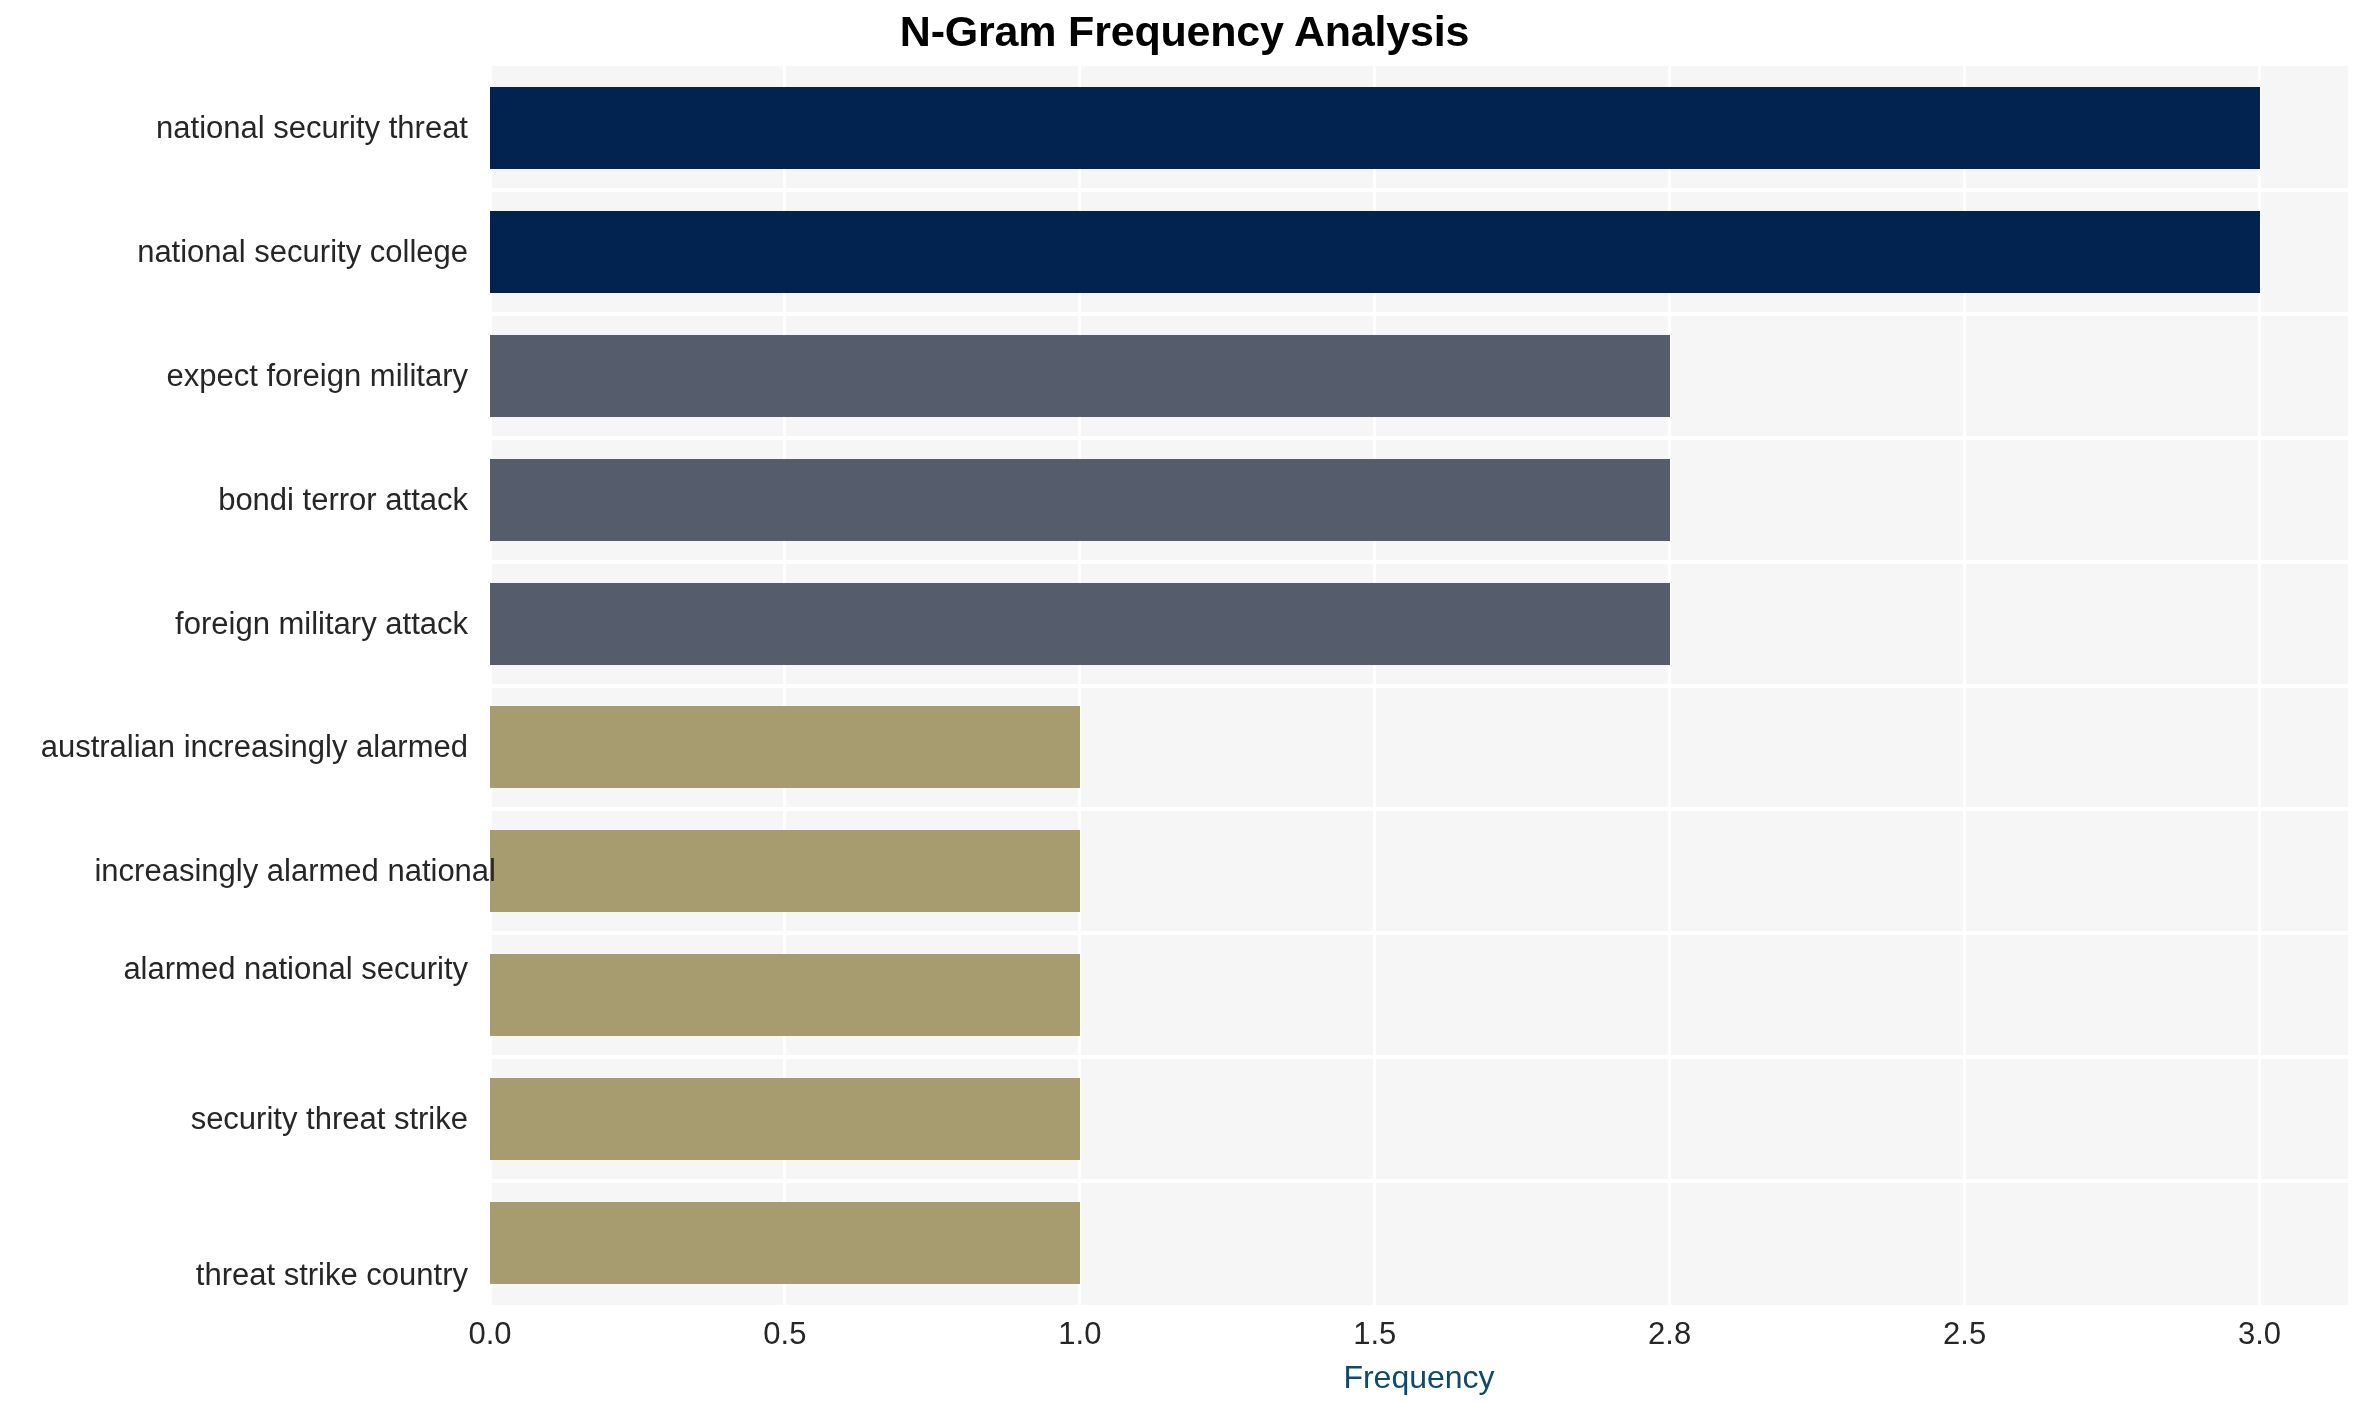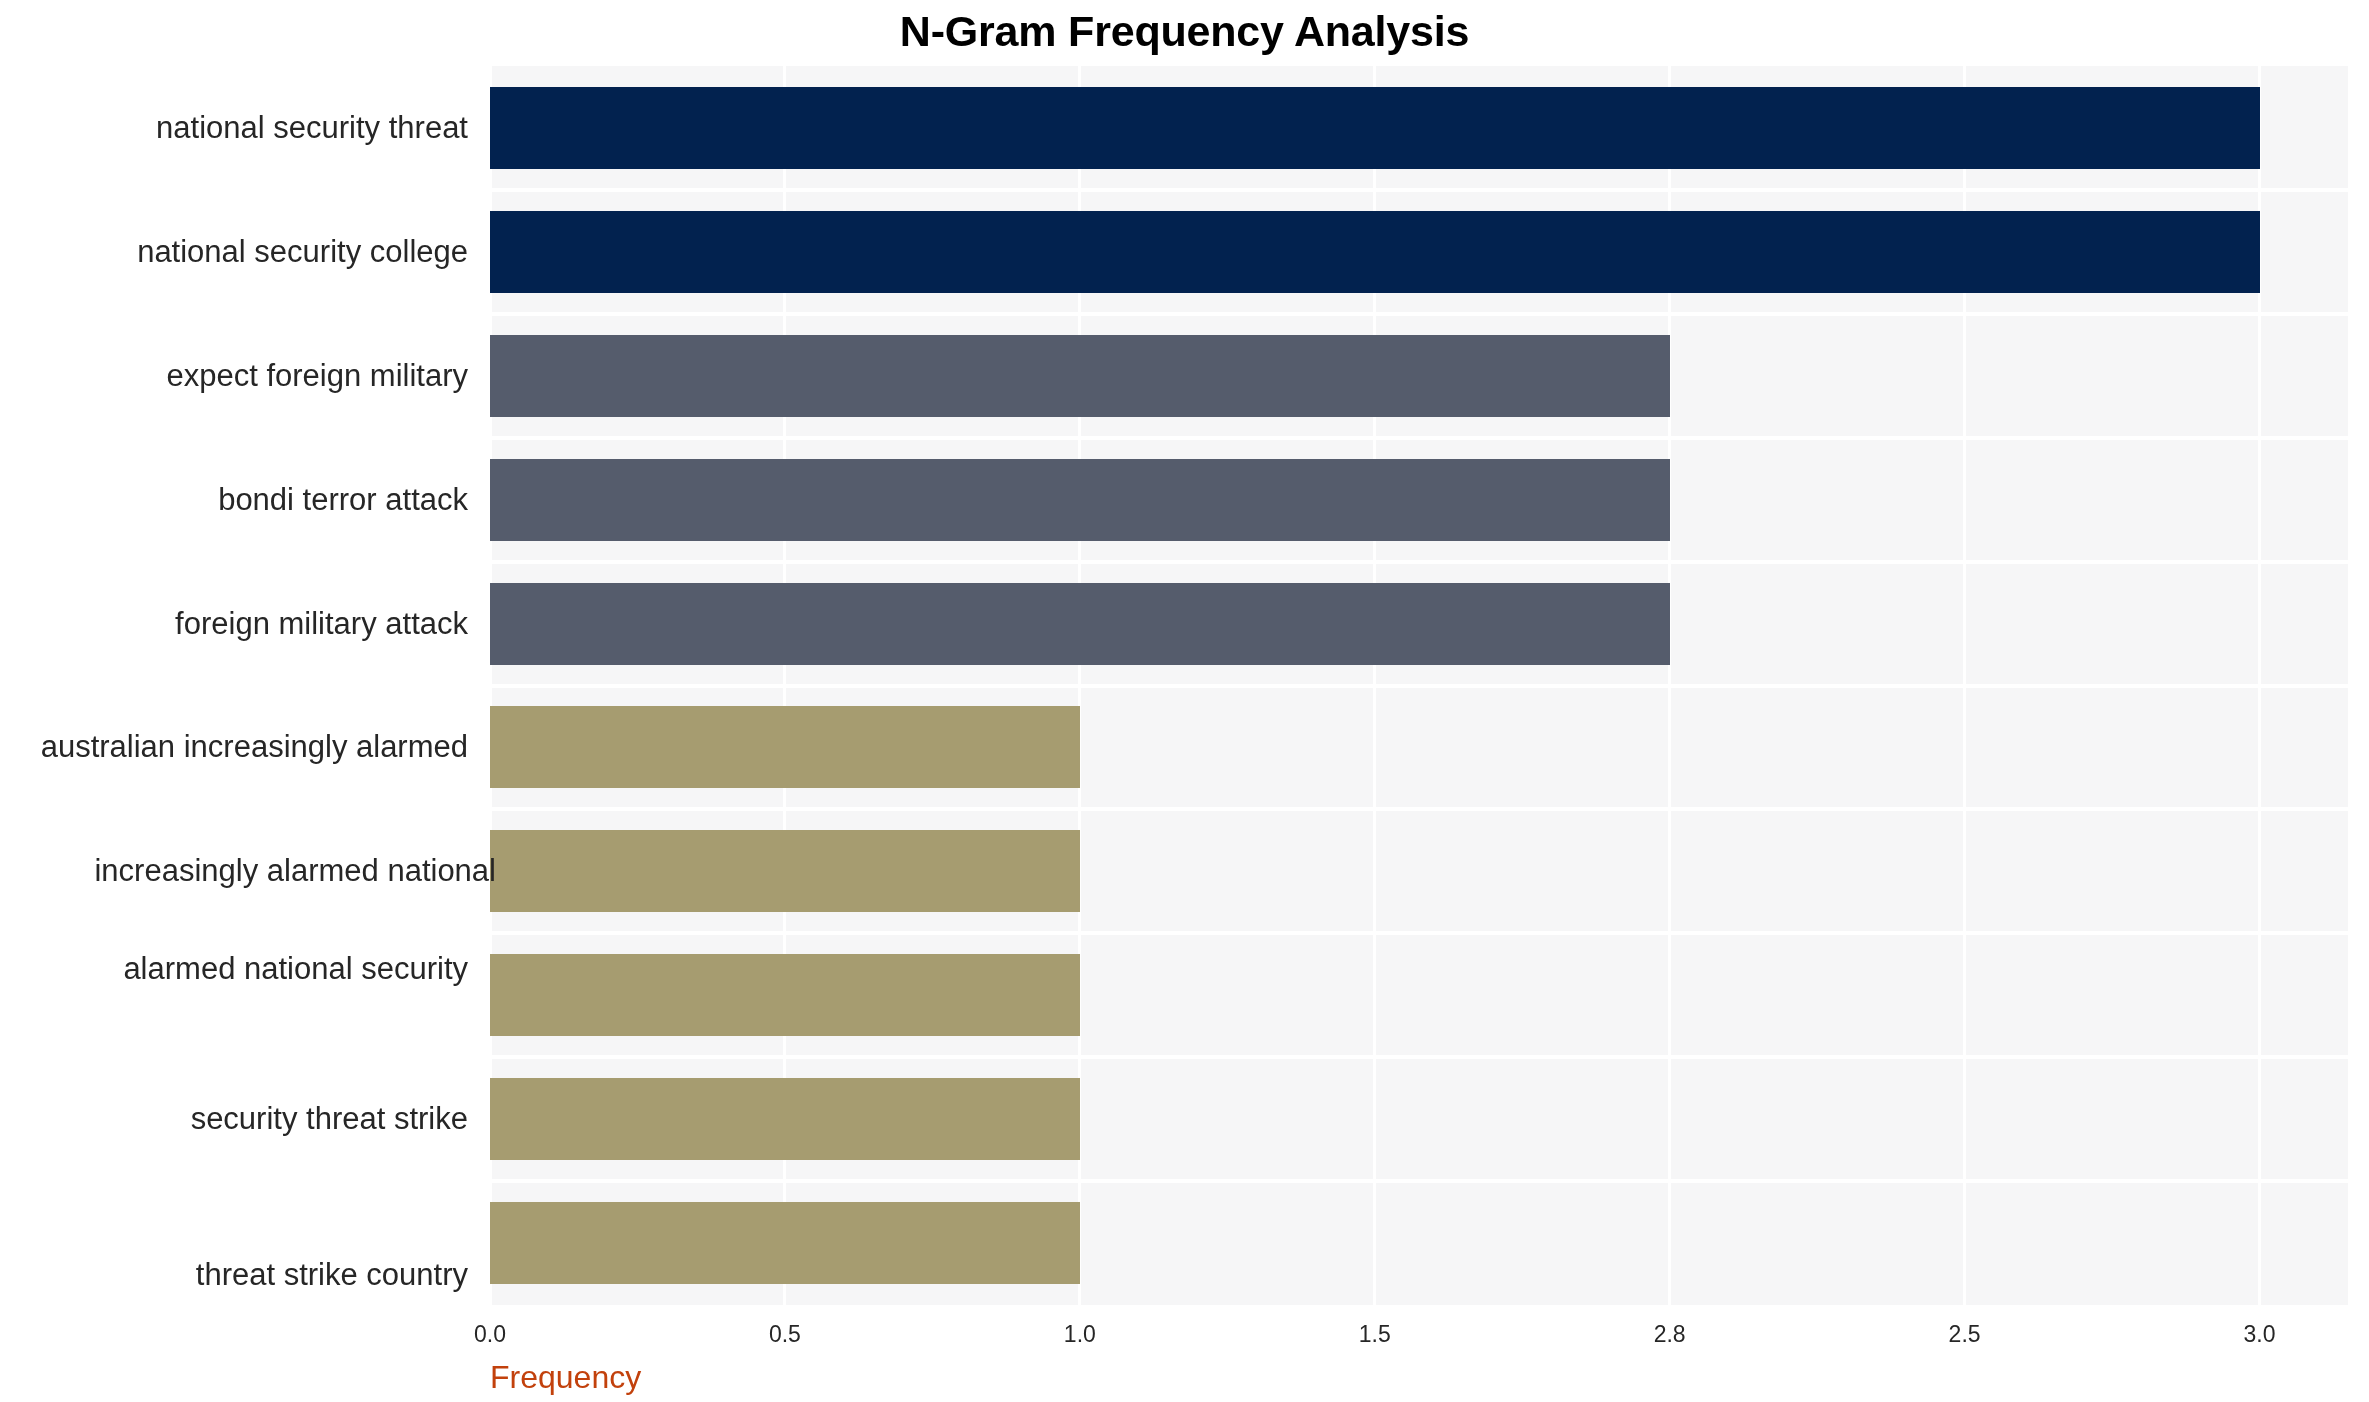--- a/index.html
+++ b/index.html
@@ -78,33 +78,34 @@
     white-space: nowrap;
     height: 36px;
     line-height: 36px;
   }
 
   
   .xtick {
     position: absolute;
     top: 1316px;
     transform: translateX(-50%);
-    font-size: 23px;
+    font-size: 31px;
     color: #262626;
     line-height: 36px;
     white-space: nowrap;
   }
 
   #xaxis-label {
     position: absolute;
     top: 1358px;
     left: 490px;
     width: 1858px;
+    text-align: center;
     font-size: 32px;
-    color: #c2410c;
+    color: #0c4a6e;
     line-height: 38px;
     white-space: nowrap;
   }
 </style>
 </head>
 <body>
 
 <div id="figure">
 
   <div id="chart-title">N-Gram Frequency Analysis</div>

